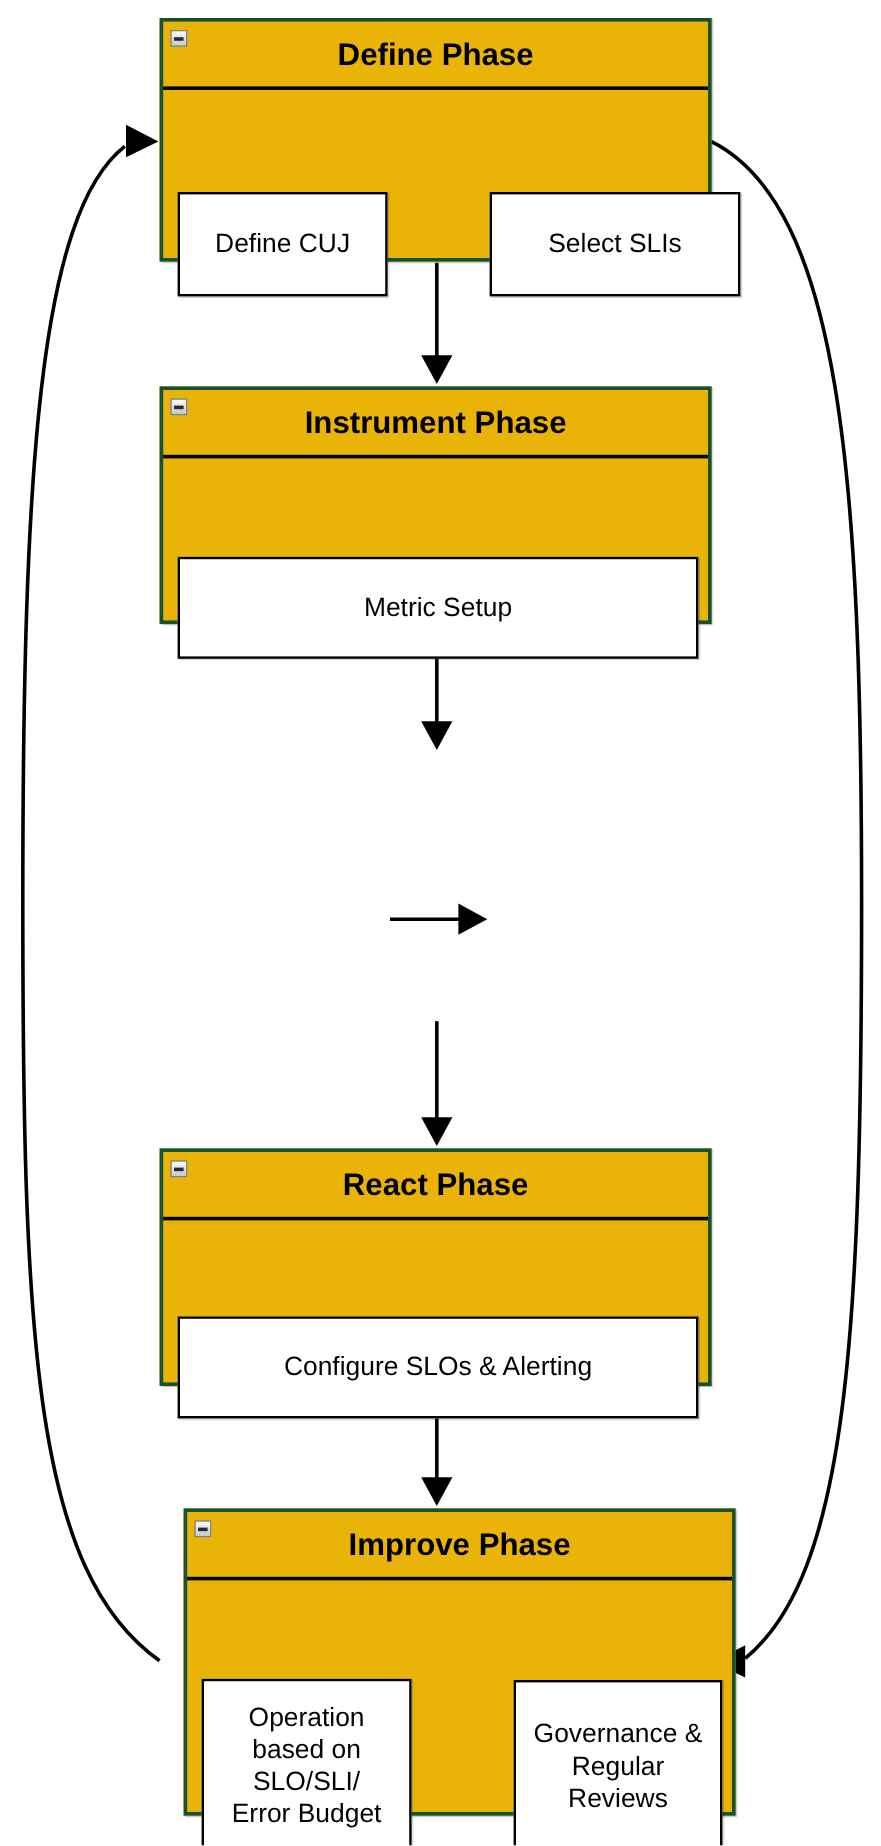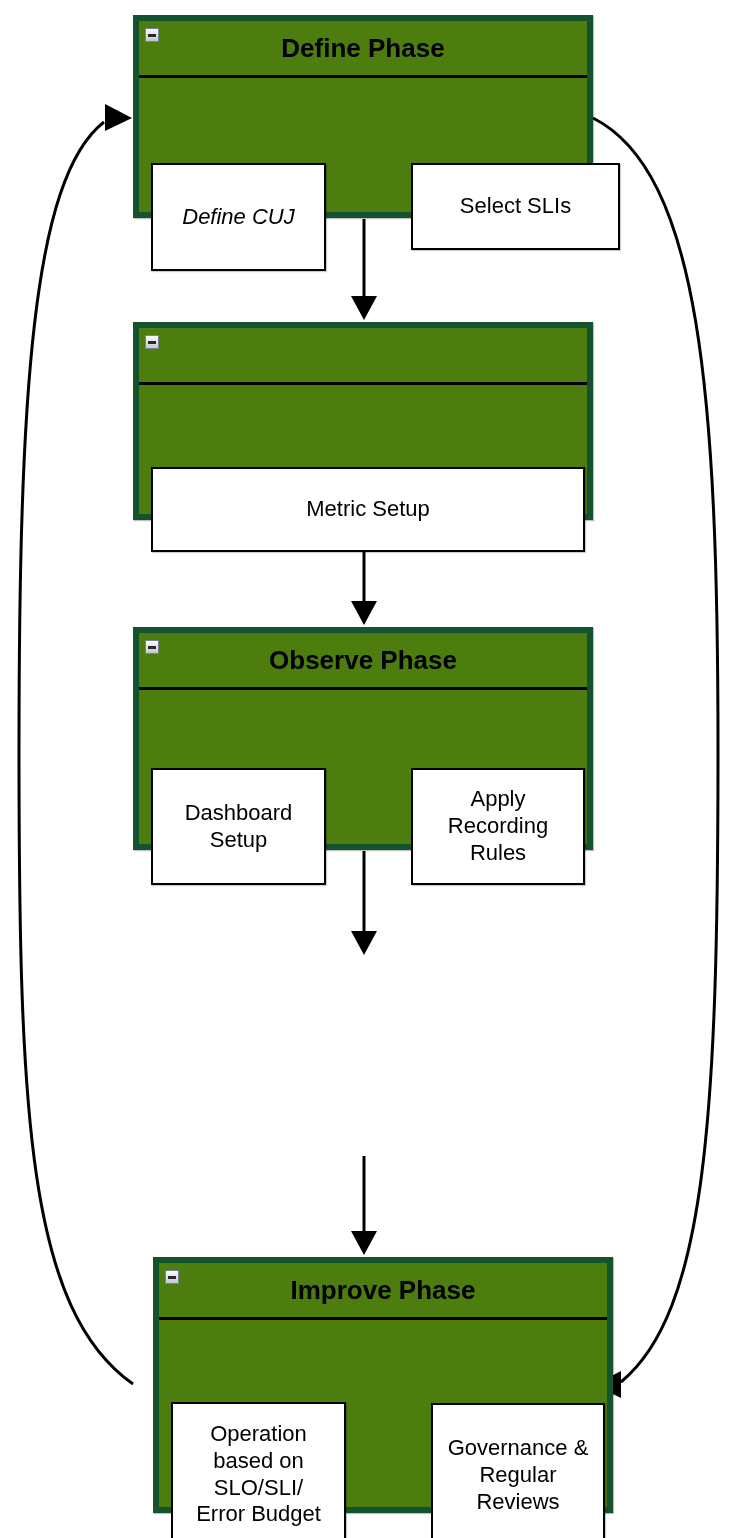--- a/index.html
+++ b/index.html
@@ -14,22 +14,22 @@
   }
   svg.connector-layer {
     position: absolute;
     left: 0; top: 0;
     width: 734px; height: 1538px;
   }
   .phase {
     position: absolute;
     left: 133px;
     width: 460px;
-    border: 6px solid #14532d;
-    background: #4d7c0f;
+    border: 3px solid #14532d;
+    background: #eab308;
     box-sizing: border-box;
     box-shadow: 1px 1px 1px rgba(0,0,0,0.25);
   }
   #phase-define     { top: 15px;   height: 203px; }
   #phase-instrument { top: 322px;  height: 198px; }
   #phase-observe    { top: 627px;  height: 223px; }
   #phase-react      { top: 957px;  height: 198px; }
   #phase-improve    { top: 1257px; height: 256px; margin-left: 20px; }
 
   .phase-header {
@@ -76,21 +76,21 @@
     text-align: center;
     box-shadow: 1px 1px 1px rgba(0,0,0,0.2);
   }
   .task-label {
     font-size: 22px;
     line-height: 1.22;
     white-space: pre-line;
     padding: 0 6px;
   }
   
-  .task-d0 { left: 12px;  top: 85px; width: 175px; height: 108px; font-style: italic; }
+  .task-d0 { left: 12px;  top: 85px; width: 175px; height: 87px; }
   .task-d1 { left: 272px; top: 85px; width: 209px; height: 87px; }
   .task-i0 { left: 12px;  top: 82px; width: 434px; height: 85px; }
   .task-o0 { left: 12px;  top: 78px; width: 175px; height: 117px; }
   .task-o1 { left: 272px; top: 78px; width: 174px; height: 117px; }
   .task-r0 { left: 12px;  top: 80px; width: 434px; height: 85px; }
   .task-m0 { left: 12px;  top: 82px; width: 175px; height: 145px; }
   .task-m1 { left: 272px; top: 83px; width: 174px; height: 145px; }
 </style>
 </head>
 <body>
@@ -142,48 +142,43 @@
         <span class="task-label">Select SLIs</span>
       </div>
     </div>
   </div>
 
   <div class="phase" id="phase-instrument">
     <div class="phase-header">
       <div class="collapse-button">
         <span class="minus-bar"></span>
       </div>
+      <span class="phase-title">Instrument Phase</span>
     </div>
     <div class="phase-body">
       <div class="task task-i0">
         <span class="task-label">Metric Setup</span>
       </div>
     </div>
   </div>
 
-  <div class="phase" id="phase-observe">
-    <div class="phase-header">
-      <div class="collapse-button">
-        <span class="minus-bar"></span>
-      </div>
-      <span class="phase-title">Observe Phase</span>
-    </div>
-    <div class="phase-body">
-      <div class="task task-o0">
-        <span class="task-label">Dashboard
-Setup</span>
-      </div>
-      <div class="task task-o1">
-        <span class="task-label">Apply
-Recording
-Rules</span>
-      </div>
-    </div>
-  </div>
-
+
+  <div class="phase" id="phase-react">
+    <div class="phase-header">
+      <div class="collapse-button">
+        <span class="minus-bar"></span>
+      </div>
+      <span class="phase-title">React Phase</span>
+    </div>
+    <div class="phase-body">
+      <div class="task task-r0">
+        <span class="task-label">Configure SLOs &amp; Alerting</span>
+      </div>
+    </div>
+  </div>
 
   <div class="phase" id="phase-improve">
     <div class="phase-header">
       <div class="collapse-button">
         <span class="minus-bar"></span>
       </div>
       <span class="phase-title">Improve Phase</span>
     </div>
     <div class="phase-body">
       <div class="task task-m0">

